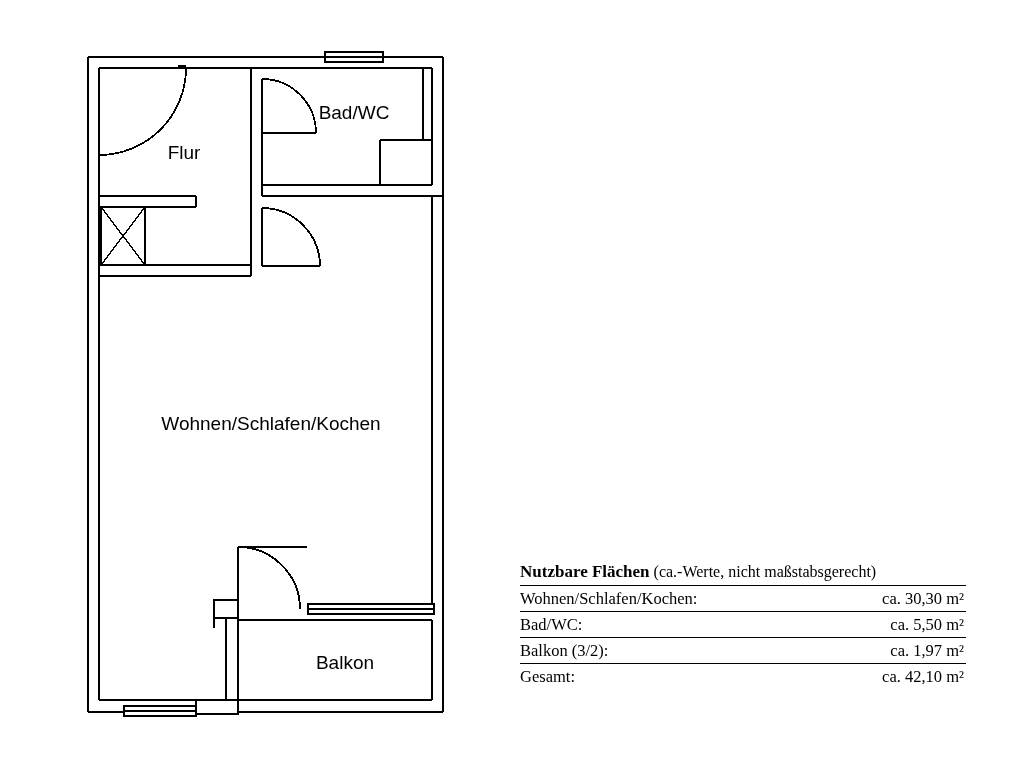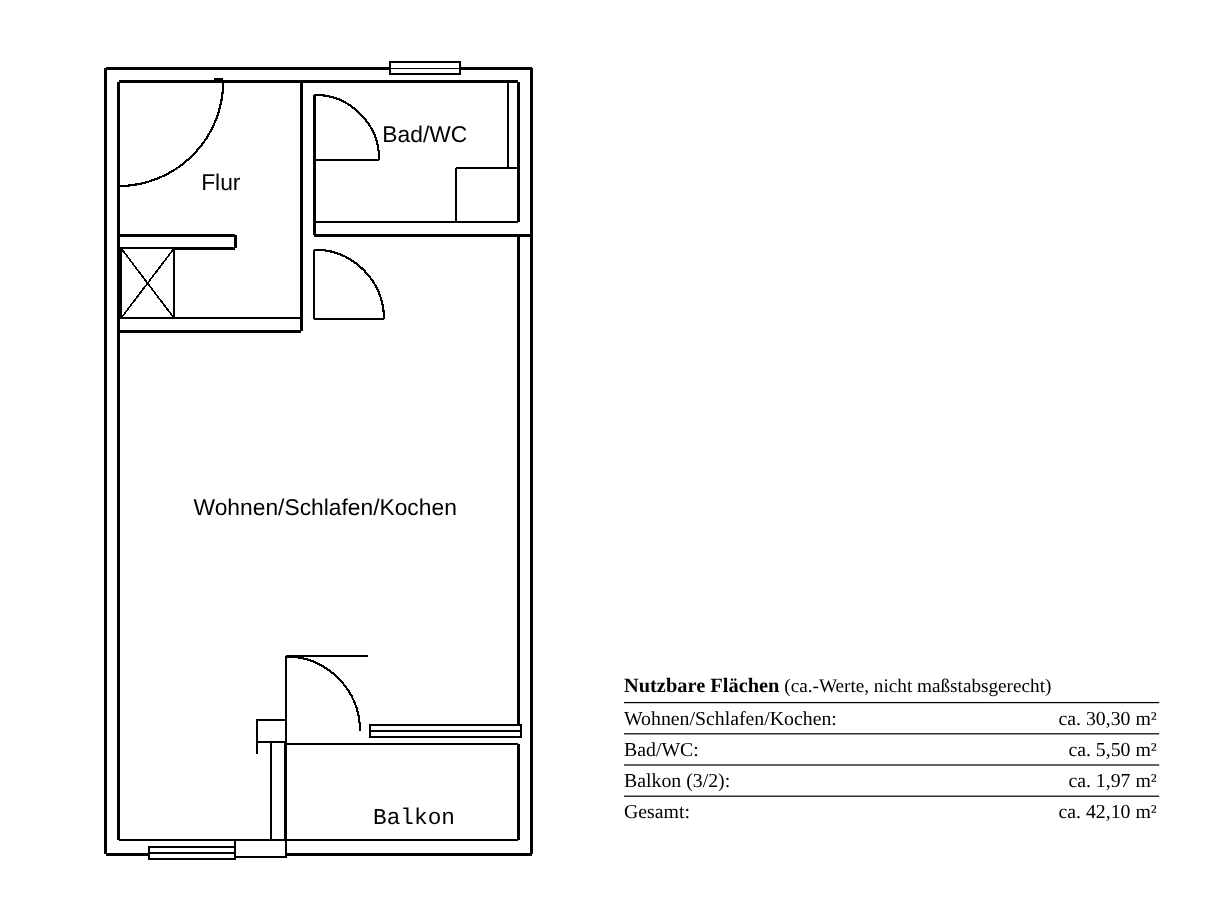--- a/index.html
+++ b/index.html
@@ -187,21 +187,21 @@
       </g>
 
       <line x1="238" y1="620" x2="432" y2="620" stroke-width="1.6"></line>
 
     </g>
   </svg>
 
   <div class="room-label" style="left:184px; top:153px;">Flur</div>
   <div class="room-label" style="left:354px; top:113px;">Bad/WC</div>
   <div class="room-label" style="left:271px; top:424px;">Wohnen/Schlafen/Kochen</div>
-  <div class="room-label" style="left:345px; top:682px;font-family:Liberation Mono, monospace;">Balkon</div>
+  <div class="room-label" style="left:345px; top:663px;">Balkon</div>
 
 </div>
 
 <div id="legend">
   <div class="legend-title-row">
     <span class="legend-title-strong">Nutzbare Flächen</span><span class="legend-title-sub"> (ca.-Werte, nicht maßstabsgerecht)</span>
   </div>
 
   <div class="legend-row">
     <span class="lbl">Wohnen/Schlafen/Kochen:</span>

